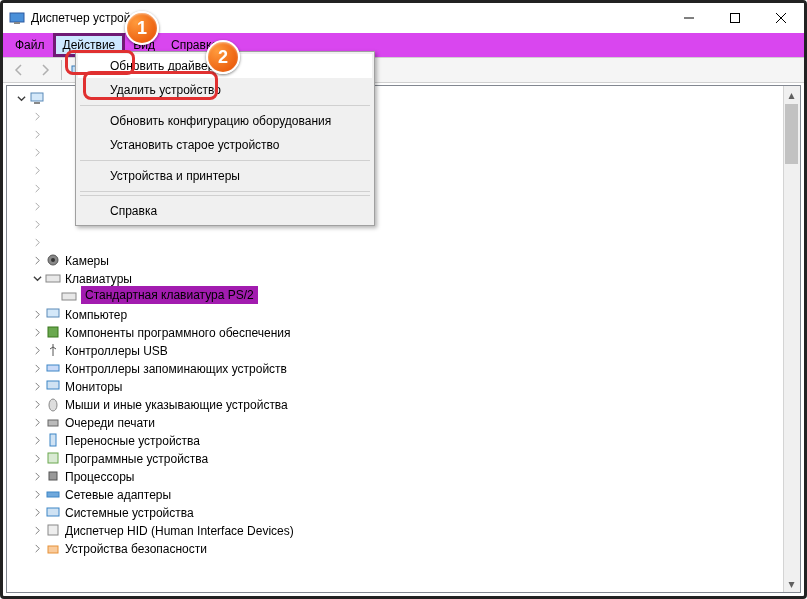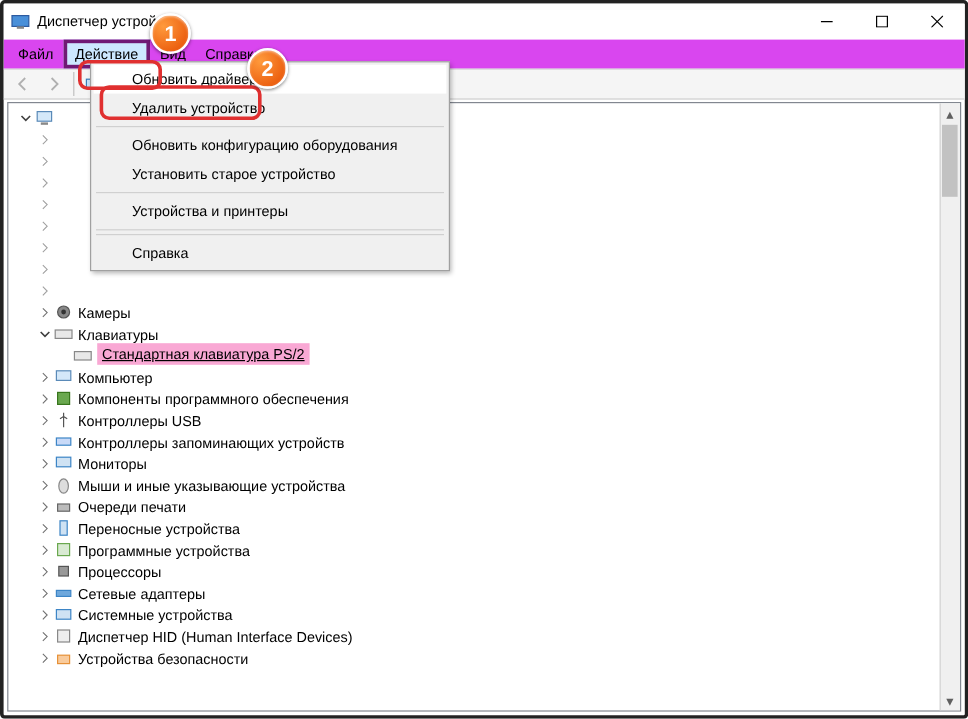--- a/index.html
+++ b/index.html
@@ -20,21 +20,21 @@
 .tb-sep { width:1px; height:20px; background:#c0c0c0; margin:0 2px;}
 .tb-btn { width:24px; height:22px; display:flex; align-items:center; justify-content:center;}
 
 .content { position: absolute; top: 82px; left: 3px; right: 3px; bottom: 3px; border: 1px solid #828790; background: #fff; overflow: hidden; }
 .tree { padding: 2px 0 2px 2px; }
 .row { display: flex; align-items: flex-end; height: 18px; padding-left: 4px; white-space: nowrap; color: #000; }
 .expander { width: 16px; height: 16px; display: inline-flex; align-items: center; justify-content: center; color: #707070; }
 .expander.open { color: #404040; }
 .expander svg { width: 9px; height: 9px; }
 .icon { width: 16px; height: 16px; margin: 0 4px 0 0; display:inline-flex; align-items:center; justify-content:center; flex-shrink:0;}
-.row.selected .label { background: #f9a8d4; padding: 1px 3px; border:1px solid transparent;text-decoration:underline;}
+.row.selected .label { background: #a21caf; padding: 1px 3px; border:1px solid transparent;}
 .row.depth1 { padding-left: 20px; }
 .row.depth2 { padding-left: 52px; }
 
 
 .dropdown { position: absolute; top: 48px; left: 72px; width: 300px; background: #f0f0f0; border: 1px solid #a0a0a0; box-shadow: 2px 2px 4px rgba(0,0,0,0.3); z-index: 10; padding: 2px; }
 .dd-item { padding: 5px 20px 5px 32px; color: #000; }
 .dd-item.highlighted { background: #fff; }
 .dd-sep { height: 1px; background: #d0d0d0; margin: 3px 2px; }
 
 

